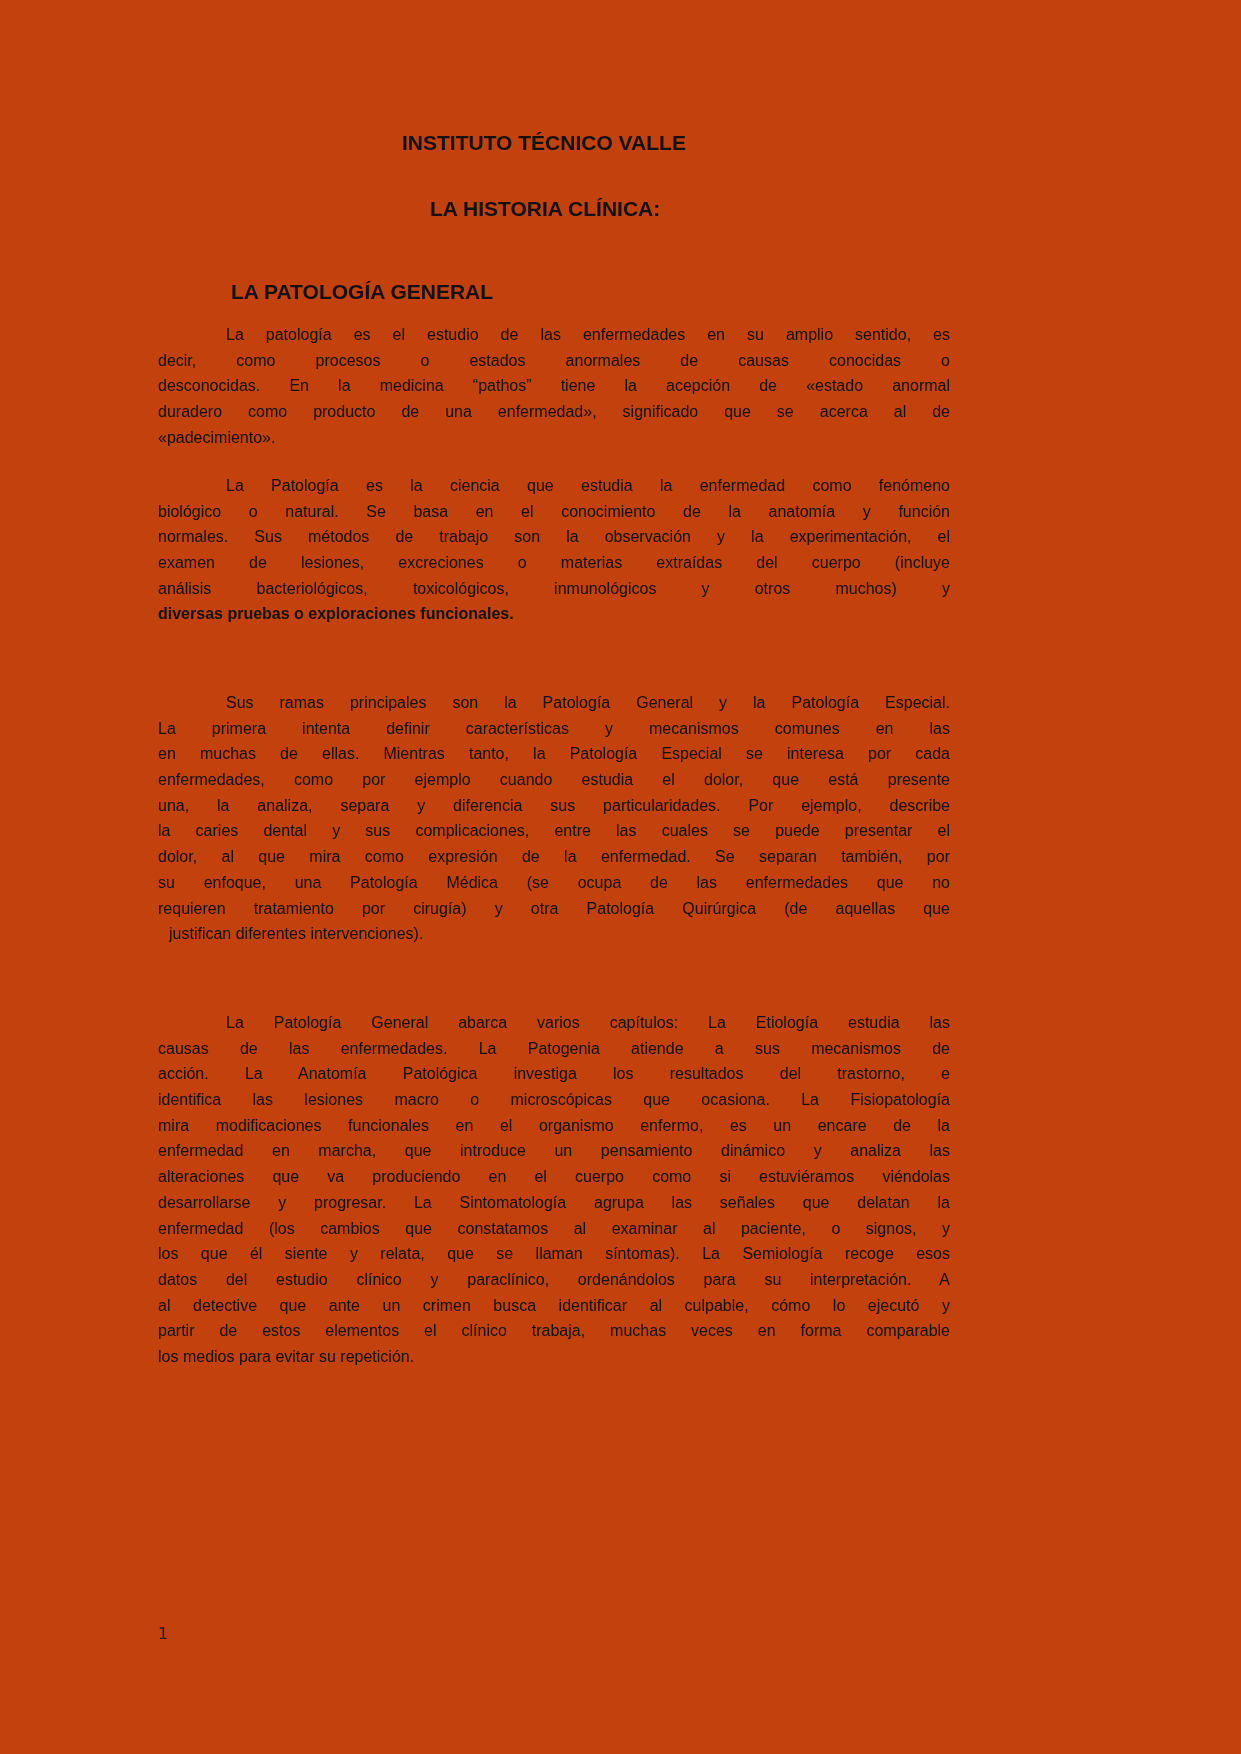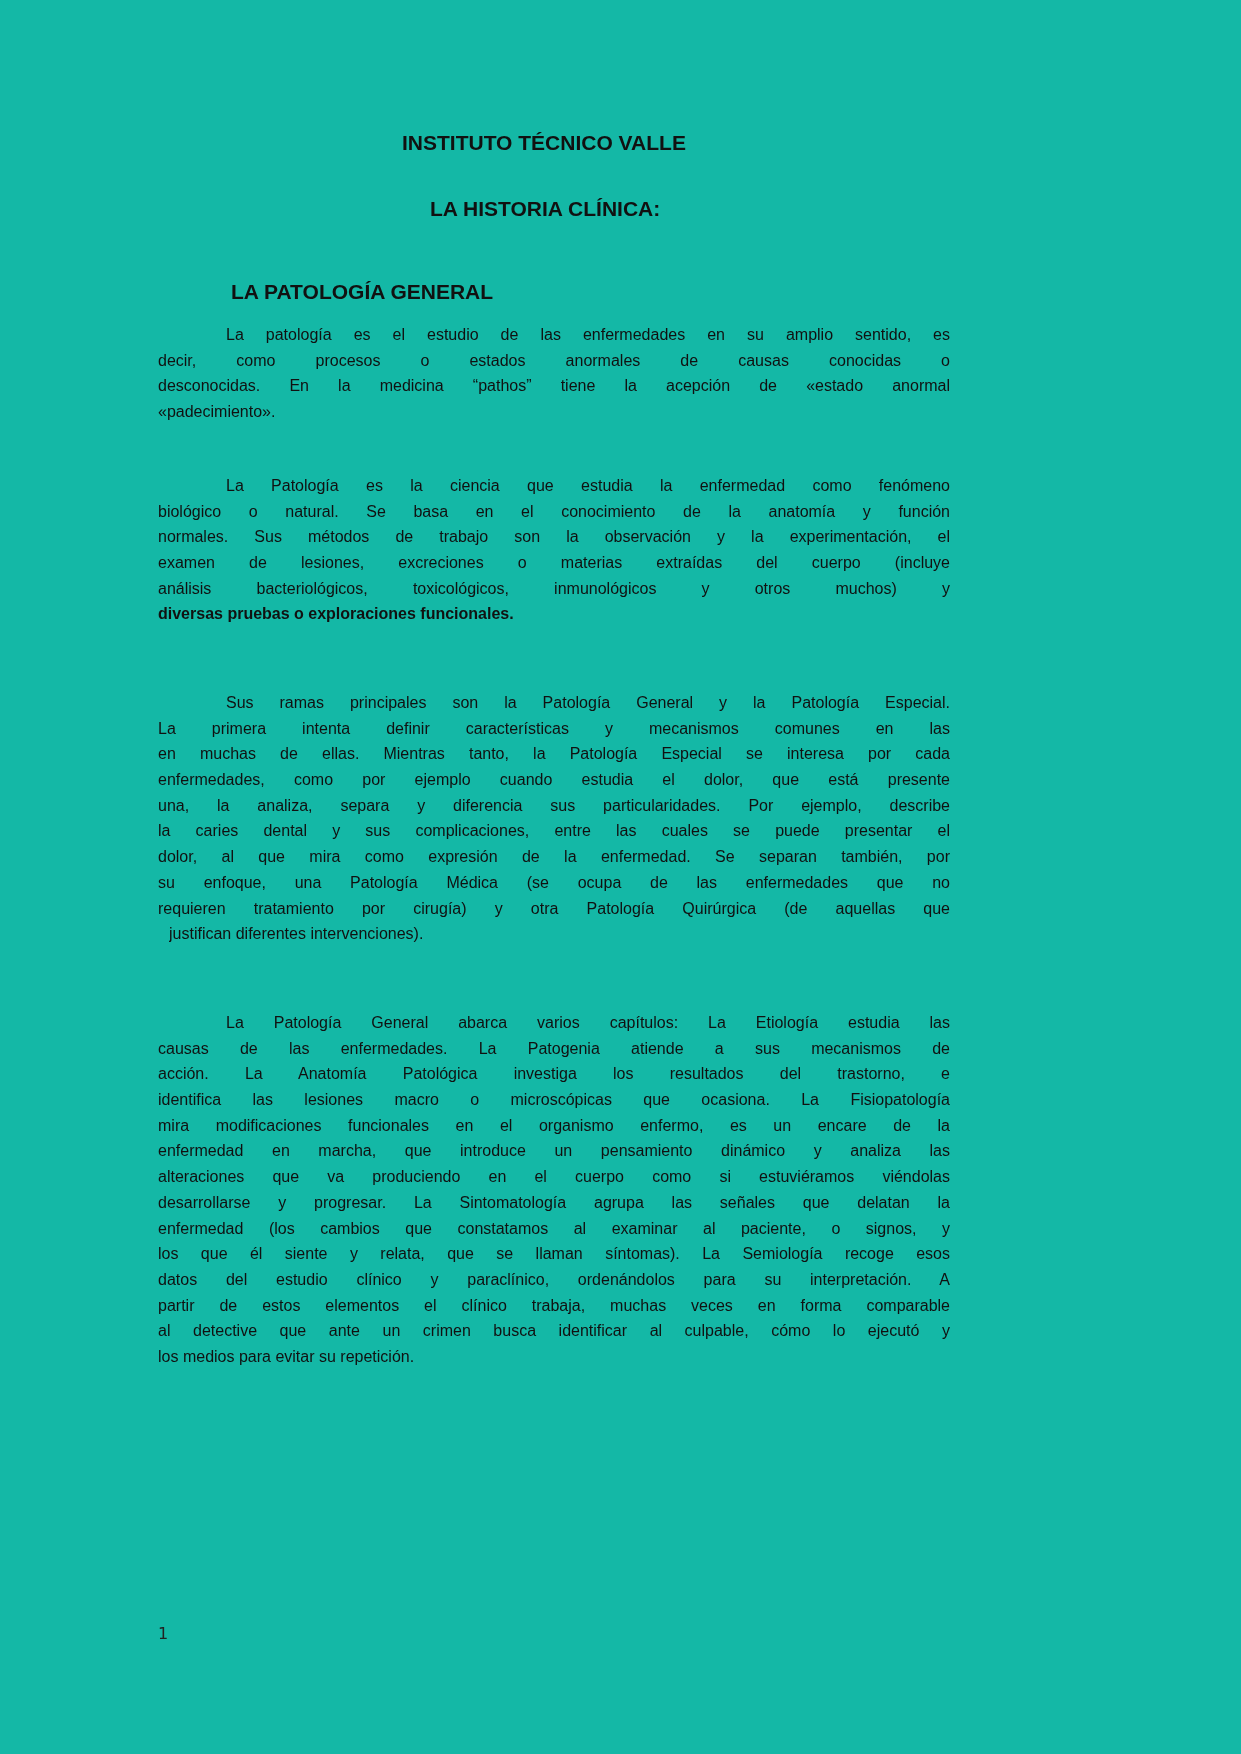--- a/index.html
+++ b/index.html
@@ -1,18 +1,18 @@
 <!DOCTYPE html>
 <html><head>
 <meta charset="utf-8">
 <style>
   html, body { margin: 0; padding: 0; background: #ffffff; }
   body { width: 1241px; height: 1754px; position: relative; overflow: hidden;
          font-family: "Liberation Sans", sans-serif; color: #111111; }
-  .page { position: absolute; left: 0; top: 0; width: 1241px; height: 1754px; background: #14b8a6; }
+  .page { position: absolute; left: 0; top: 0; width: 1241px; height: 1754px; background: #c2410c; }
   .title { position: absolute; font-weight: bold; font-size: 21px; letter-spacing: 0; white-space: nowrap; }
   #t1 { left: 402px; top: 131px; }
   #t2 { left: 430px; top: 197px; }
   #t3 { left: 231px; top: 280px; }
   .para { position: absolute; left: 158px; width: 792px; font-size: 16px; line-height: 25.7px; }
   .line { display: block; height: 25.7px; text-align: justify; text-align-last: justify; white-space: nowrap; }
   .line.last { text-align-last: left; }
   .line.indent { padding-left: 68px; box-sizing: border-box; }
   #p1 { top: 322px; }
   #p2 { top: 473px; }
@@ -25,20 +25,21 @@
 
 <div class="page">
   <div id="t1" class="title">INSTITUTO TÉCNICO VALLE</div>
   <div id="t2" class="title">LA HISTORIA CLÍNICA:</div>
   <div id="t3" class="title">LA PATOLOGÍA GENERAL</div>
 
   <div id="p1" class="para">
       <span class="line indent" style="white-space: normal; overflow: hidden;">La patología es el estudio de las enfermedades en su amplio sentido, es</span>
       <span class="line" style="white-space: normal; overflow: hidden;">decir, como procesos o estados anormales de causas conocidas o</span>
       <span class="line" style="white-space: normal; overflow: hidden;">desconocidas. En la medicina “pathos” tiene la acepción de «estado anormal</span>
+      <span class="line" style="white-space: normal; overflow: hidden;">duradero como producto de una enfermedad», significado que se acerca al de</span>
       <span class="line last" style="white-space: normal; overflow: hidden;">«padecimiento».</span>
     </div>
   <div id="p2" class="para">
       <span class="line indent" style="white-space: normal; overflow: hidden;">La Patología es la ciencia que estudia la enfermedad como fenómeno</span>
       <span class="line" style="white-space: normal; overflow: hidden;">biológico o natural. Se basa en el conocimiento de la anatomía y función</span>
       <span class="line" style="white-space: normal; overflow: hidden;">normales. Sus métodos de trabajo son la observación y la experimentación, el</span>
       <span class="line" style="white-space: normal; overflow: hidden;">examen de lesiones, excreciones o materias extraídas del cuerpo (incluye</span>
       <span class="line" style="white-space: normal; overflow: hidden;">análisis bacteriológicos, toxicológicos, inmunológicos y otros muchos) y</span>
       <span class="line last" style="white-space: normal; overflow: hidden; font-weight: bold;">diversas pruebas o exploraciones  funcionales.</span>
     </div>
@@ -59,19 +60,19 @@
       <span class="line" style="white-space: normal; overflow: hidden;">causas de las enfermedades. La Patogenia atiende a sus mecanismos de</span>
       <span class="line" style="white-space: normal; overflow: hidden;">acción. La Anatomía Patológica investiga los resultados del trastorno, e</span>
       <span class="line" style="white-space: normal; overflow: hidden;">identifica las lesiones macro o microscópicas que ocasiona. La Fisiopatología</span>
       <span class="line" style="white-space: normal; overflow: hidden;">mira modificaciones funcionales en el organismo enfermo, es un encare de la</span>
       <span class="line" style="white-space: normal; overflow: hidden;">enfermedad en marcha, que introduce un pensamiento dinámico y analiza las</span>
       <span class="line" style="white-space: normal; overflow: hidden;">alteraciones que va produciendo en el cuerpo como si estuviéramos viéndolas</span>
       <span class="line" style="white-space: normal; overflow: hidden;">desarrollarse y progresar. La Sintomatología agrupa las señales que delatan la</span>
       <span class="line" style="white-space: normal; overflow: hidden;">enfermedad (los cambios que constatamos al examinar al paciente, o signos, y</span>
       <span class="line" style="white-space: normal; overflow: hidden;">los que él siente y relata, que se llaman síntomas). La Semiología recoge esos</span>
       <span class="line" style="white-space: normal; overflow: hidden;">datos del estudio clínico y paraclínico, ordenándolos para su interpretación. A</span>
+      <span class="line" style="white-space: normal; overflow: hidden;">al detective que ante un crimen busca identificar al culpable, cómo lo ejecutó y</span>
       <span class="line" style="white-space: normal; overflow: hidden;">partir de estos elementos el clínico trabaja, muchas veces en forma comparable</span>
-      <span class="line" style="white-space: normal; overflow: hidden;">al detective que ante un crimen busca identificar al culpable, cómo lo ejecutó y</span>
       <span class="line last" style="white-space: normal; overflow: hidden;">los medios para evitar su repetición.</span>
     </div>
 
   <div class="pagenum">1</div>
 </div>
 
 </body></html>

